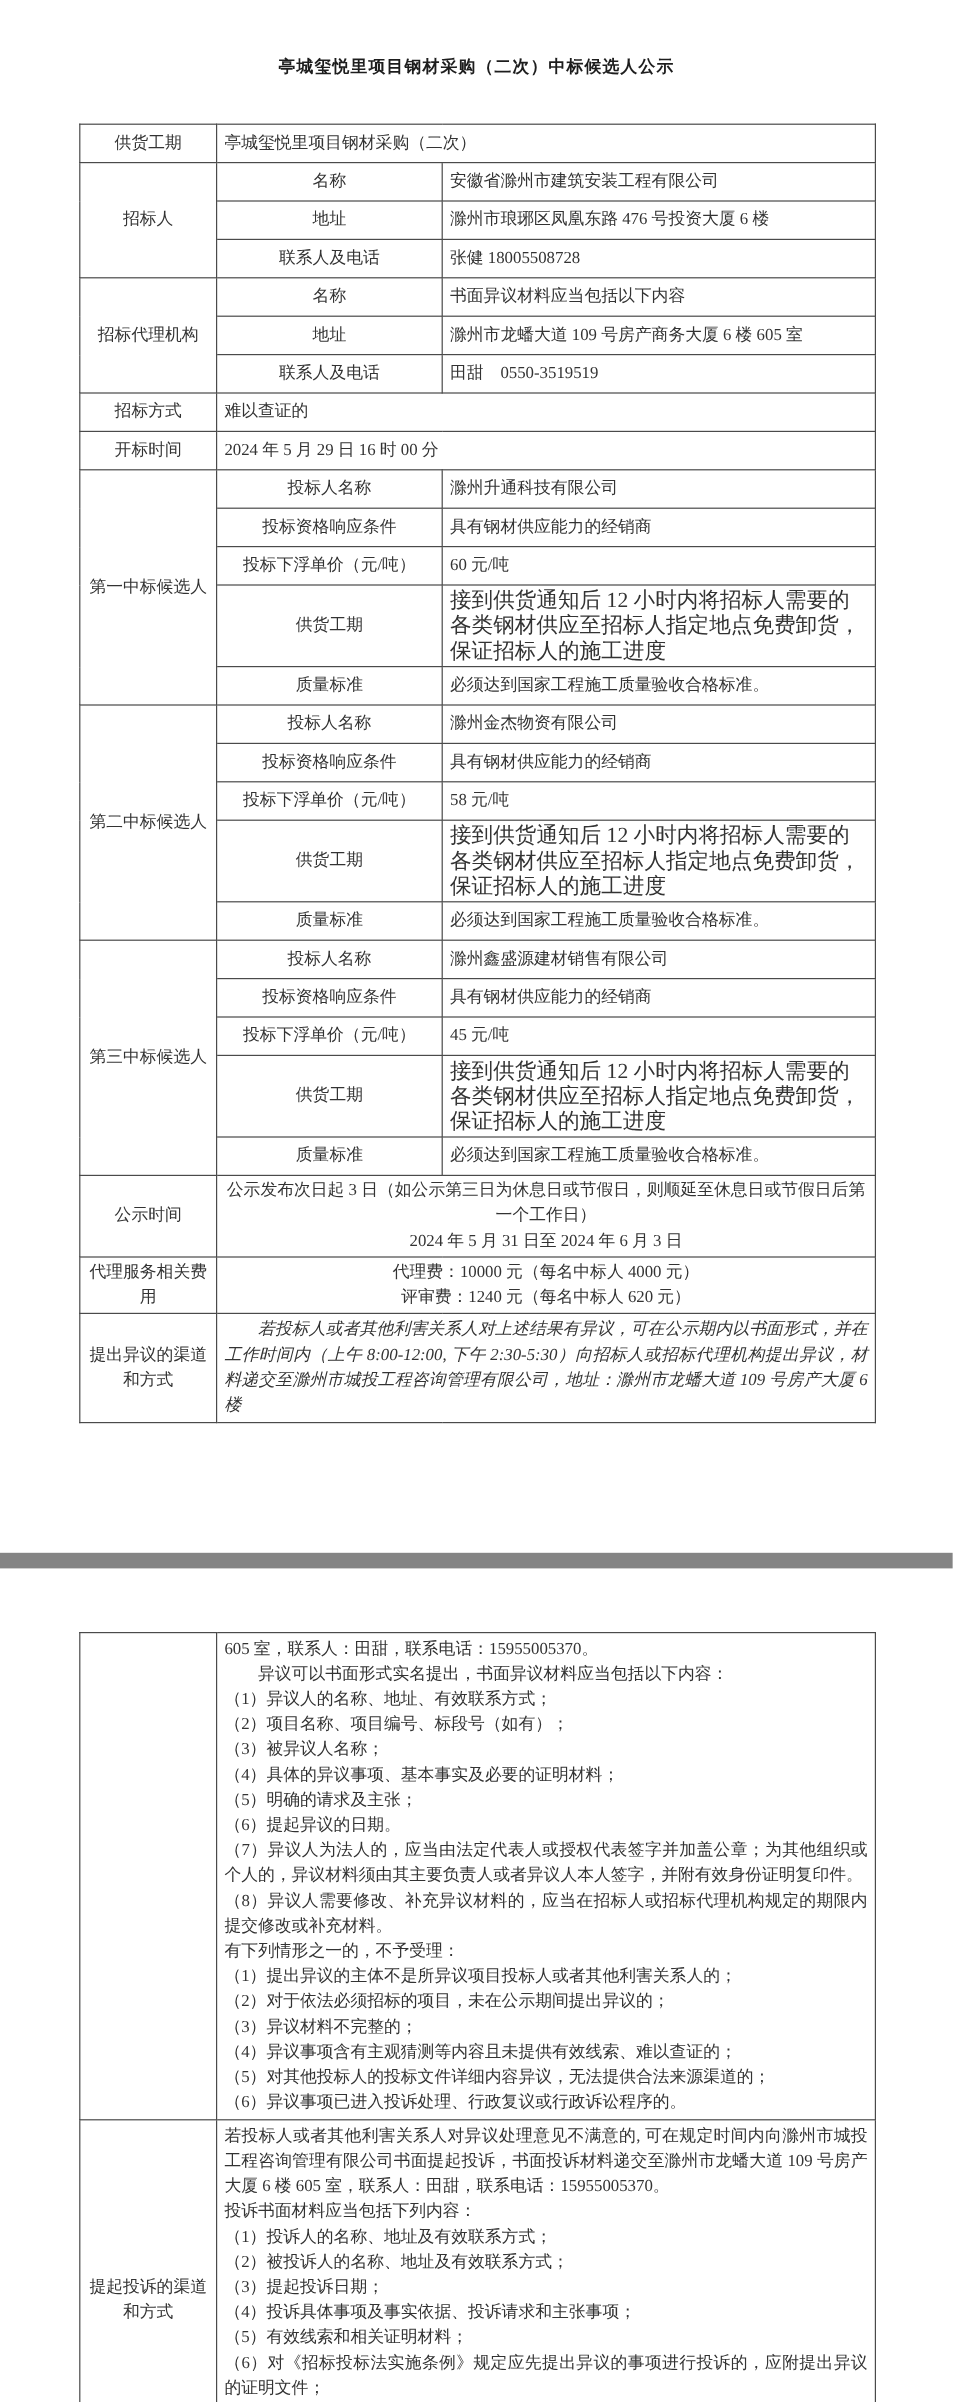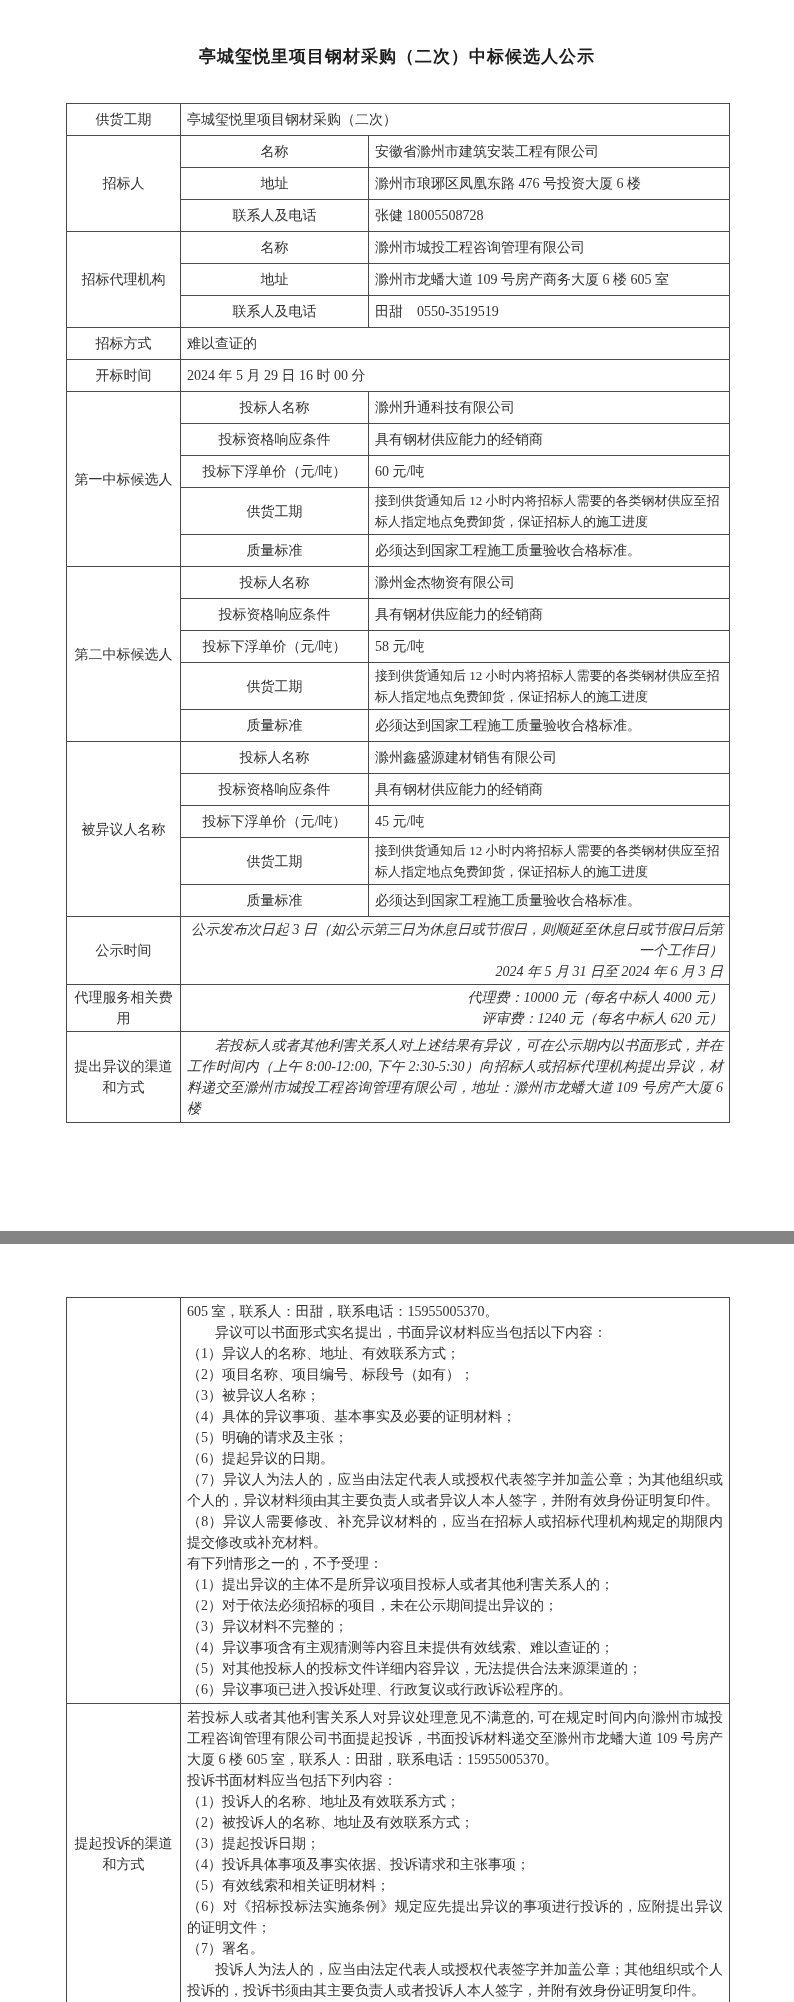--- a/index.html
+++ b/index.html
@@ -11,21 +11,21 @@
     width: 794px;
     height: 2002px;
     overflow: hidden;
     font-family: "Liberation Serif", "DejaVu Serif", serif;
     color: #333333;
   }
   .title {
     padding-top: 44px;
     width: 794px;
     text-align: center;
-    font-size: 17px;
+    font-size: 14px;
     font-weight: 700;
     color: #1d1d1d;
     letter-spacing: 1px;
     line-height: 26px;
   }
   table.doc {
     border-collapse: collapse;
     table-layout: fixed;
     width: 664px;
     margin-left: 66px;
@@ -36,30 +36,30 @@
     border: 1px solid #4a4a4a;
     padding: 2px 6px;
     font-size: 14px;
     line-height: 21px;
     height: 27px;
     vertical-align: middle;
     word-break: break-all;
   }
   .c-lbl { text-align: center; }
   .c-val { }
-  .p-center { text-align: right; white-space: pre-line; font-style: italic; }
+  .p-center { text-align: center; white-space: pre-line; }
   .j-val {
     text-align: justify;
     white-space: pre-line;
     vertical-align: top;
     padding-top: 3px;
     padding-bottom: 3px;
   }
   .indent { text-indent: 2em; font-style: italic; }
-  .small { font-size: 13px; }
+  .small { font-size: 18px; }
   .page-divider {
     margin-top: 108px;
     width: 794px;
     height: 13px;
     background: #848484;
   }
 </style>
 </head>
 <body>
 
@@ -87,21 +87,21 @@
       <td class="c-val">滁州市琅琊区凤凰东路 476 号投资大厦 6 楼</td>
     </tr>
     <tr>
       <td class="c-lbl">联系人及电话</td>
       <td class="c-val">张健 18005508728</td>
     </tr>
 
     <tr>
       <td class="c-lbl" rowspan="3">招标代理机构</td>
       <td class="c-lbl">名称</td>
-      <td class="c-val">滁州市城投工程咨询管理有限公司</td>
+      <td class="c-val">书面异议材料应当包括以下内容</td>
     </tr>
     <tr>
       <td class="c-lbl">地址</td>
       <td class="c-val">滁州市龙蟠大道 109 号房产商务大厦 6 楼 605 室</td>
     </tr>
     <tr>
       <td class="c-lbl">联系人及电话</td>
       <td class="c-val">田甜　0550-3519519</td>
     </tr>
 
@@ -152,21 +152,21 @@
     <tr>
       <td class="c-lbl">供货工期</td>
       <td class="c-val small">接到供货通知后 12 小时内将招标人需要的各类钢材供应至招标人指定地点免费卸货，保证招标人的施工进度</td>
     </tr>
     <tr>
       <td class="c-lbl">质量标准</td>
       <td class="c-val">必须达到国家工程施工质量验收合格标准。</td>
     </tr>
 
     <tr>
-      <td class="c-lbl" rowspan="5">被异议人名称</td>
+      <td class="c-lbl" rowspan="5">第三中标候选人</td>
       <td class="c-lbl">投标人名称</td>
       <td class="c-val">滁州鑫盛源建材销售有限公司</td>
     </tr>
     <tr>
       <td class="c-lbl">投标资格响应条件</td>
       <td class="c-val">具有钢材供应能力的经销商</td>
     </tr>
     <tr>
       <td class="c-lbl">投标下浮单价（元/吨）</td>
       <td class="c-val">45 元/吨</td>

